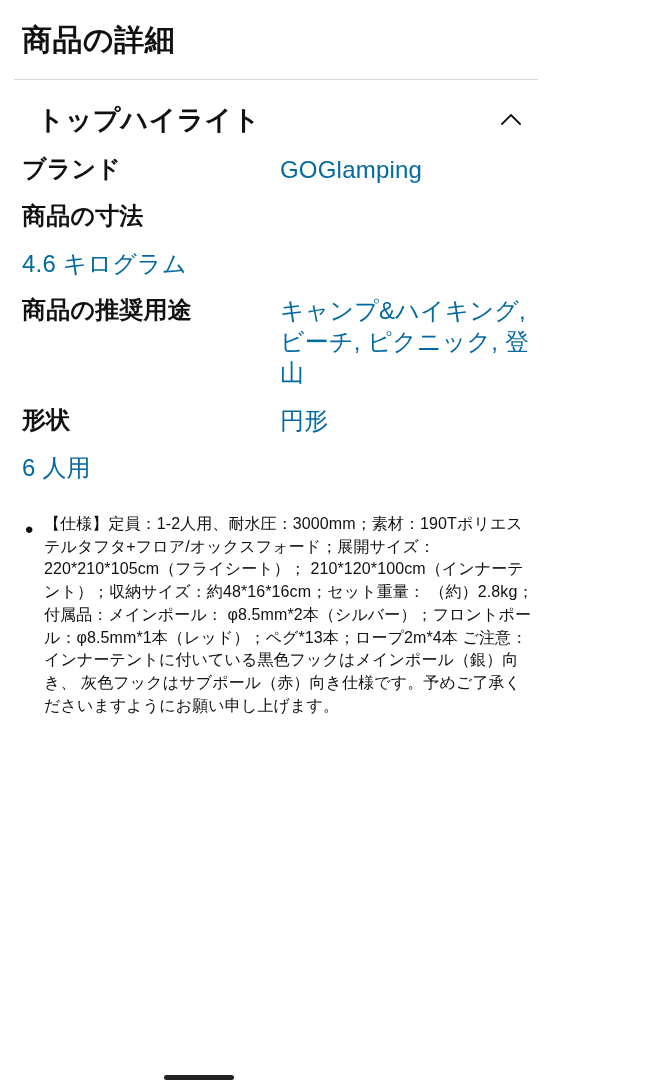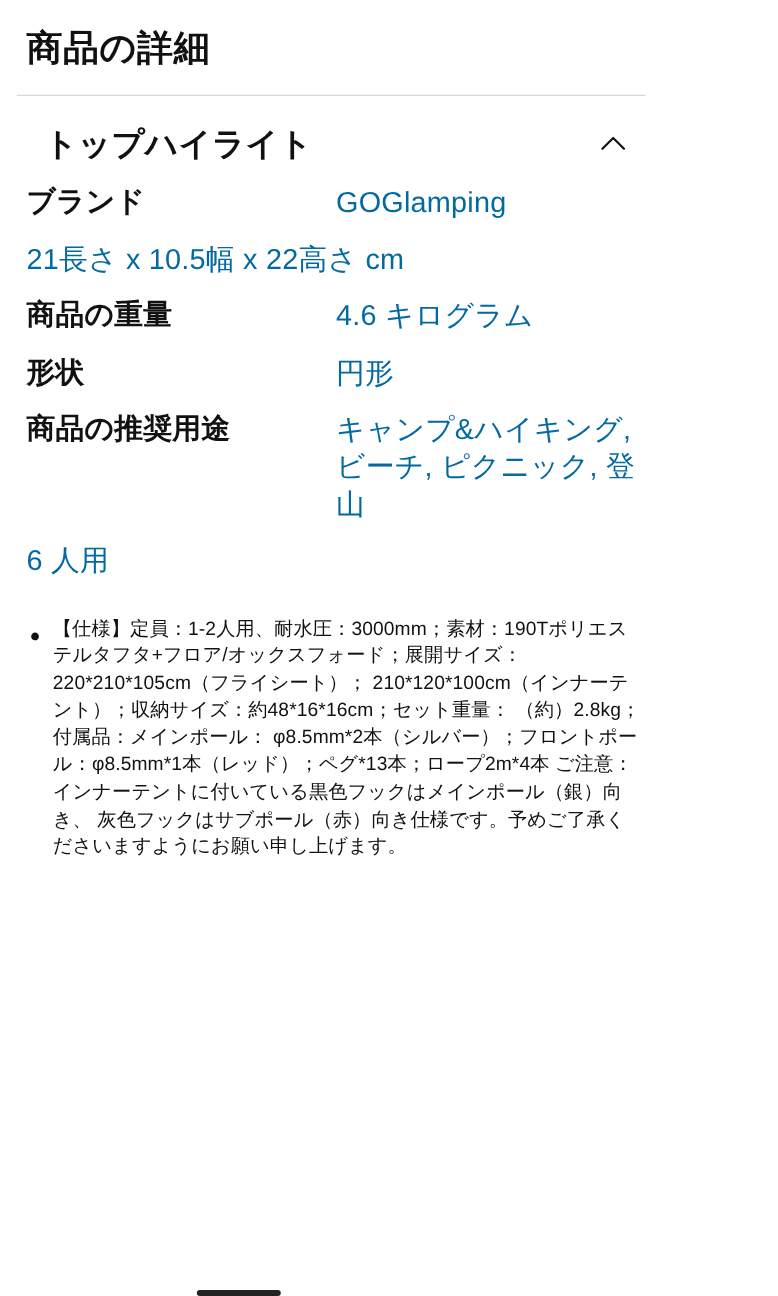--- a/index.html
+++ b/index.html
@@ -148,36 +148,35 @@
   </div>
 
   <div class="spec-table">
 
     <div class="spec-row">
       <div class="spec-label">ブランド</div>
       <div class="spec-value">GOGlamping</div>
     </div>
 
     <div class="spec-row">
-      <div class="spec-value">21長さ x 10.5幅 x 22高さ cm</div>
+      <div class="spec-label">商品の寸法</div>
     </div>
 
     <div class="spec-row">
-      <div class="spec-label">商品の重量</div>
       <div class="spec-value">4.6 キログラム</div>
+    </div>
+
+    <div class="spec-row">
+      <div class="spec-label">商品の推奨用途</div>
+      <div class="spec-value">キャンプ&amp;ハイキング, ビーチ, ピクニック, 登山</div>
     </div>
 
     <div class="spec-row">
       <div class="spec-label">形状</div>
       <div class="spec-value">円形</div>
-    </div>
-
-    <div class="spec-row">
-      <div class="spec-label">商品の推奨用途</div>
-      <div class="spec-value">キャンプ&amp;ハイキング, ビーチ, ピクニック, 登山</div>
     </div>
 
     <div class="spec-row">
       <div class="spec-value">6 人用</div>
     </div>
 
   </div>
 
   <div class="bullet-block">
     <div class="bullet-dot">•</div>

